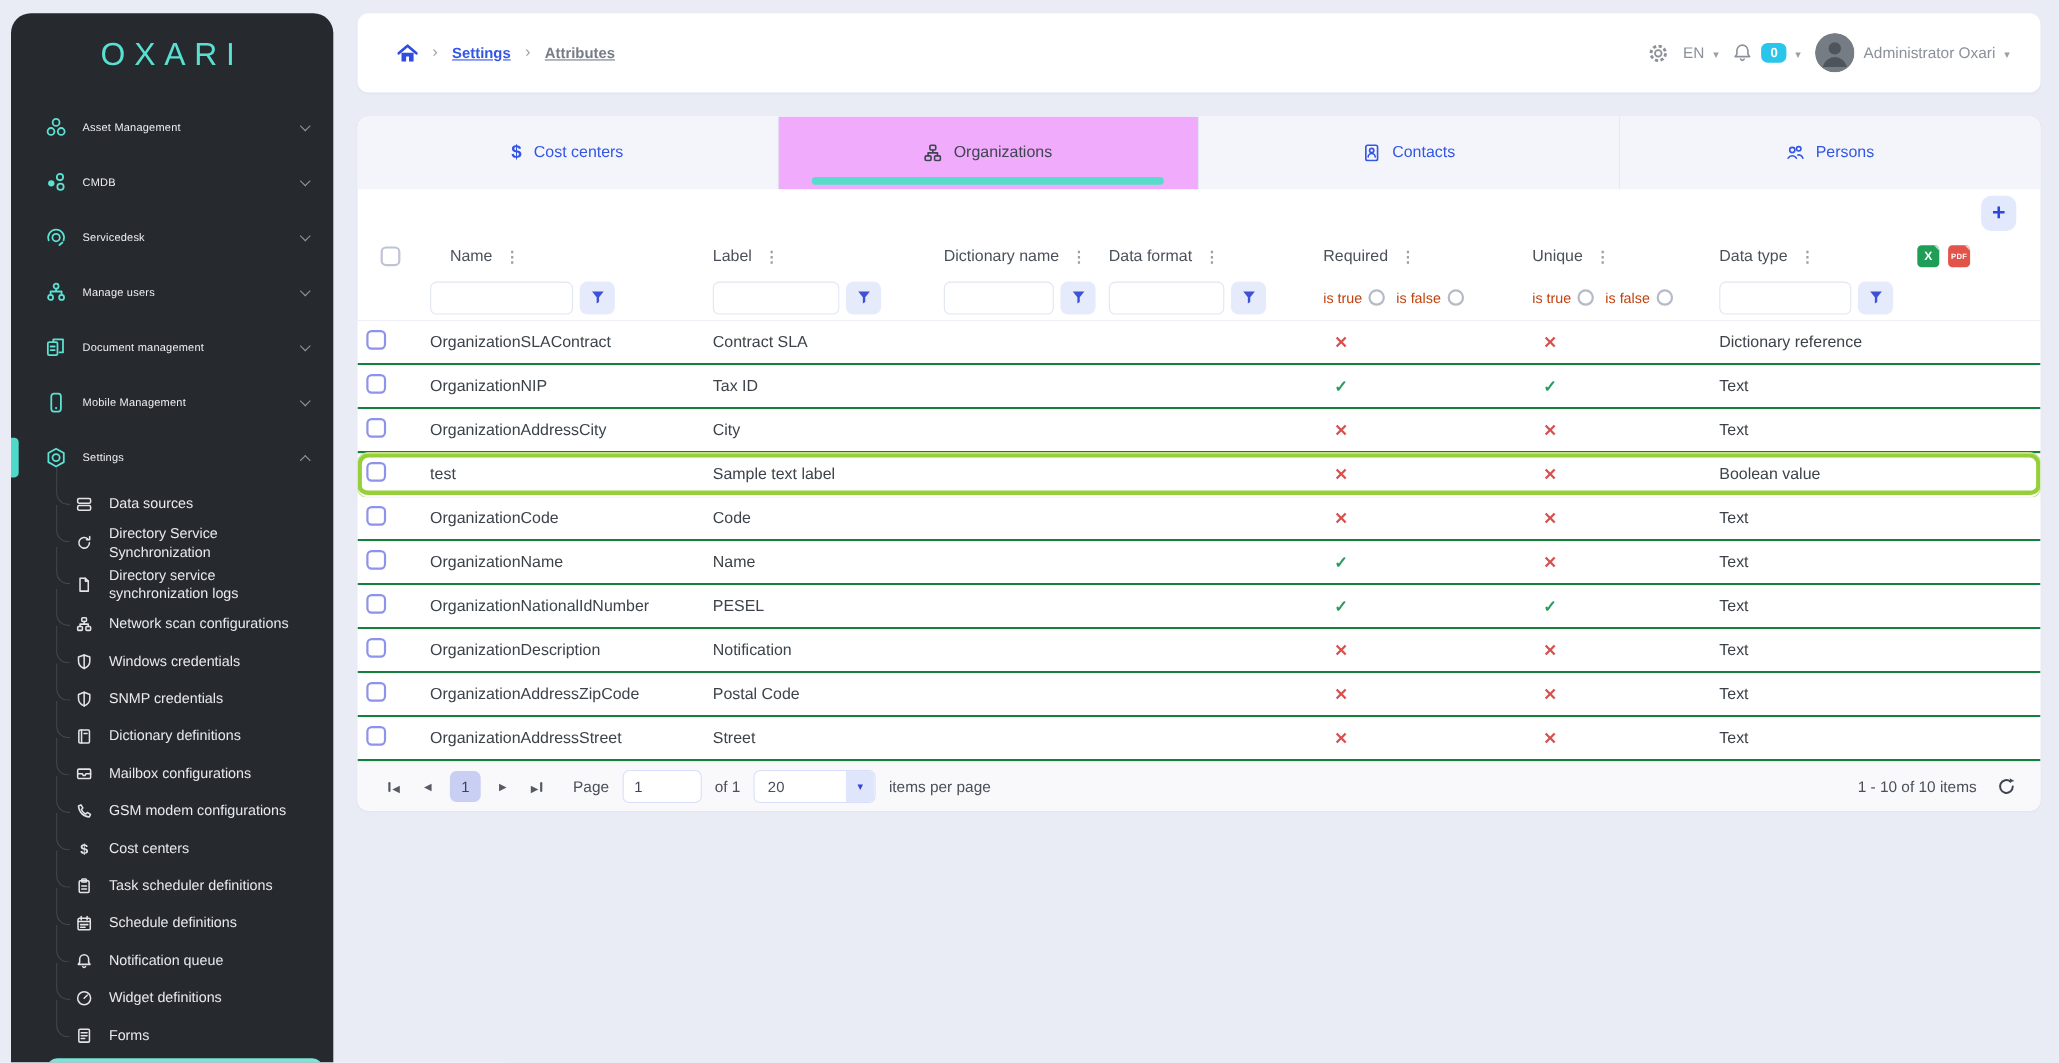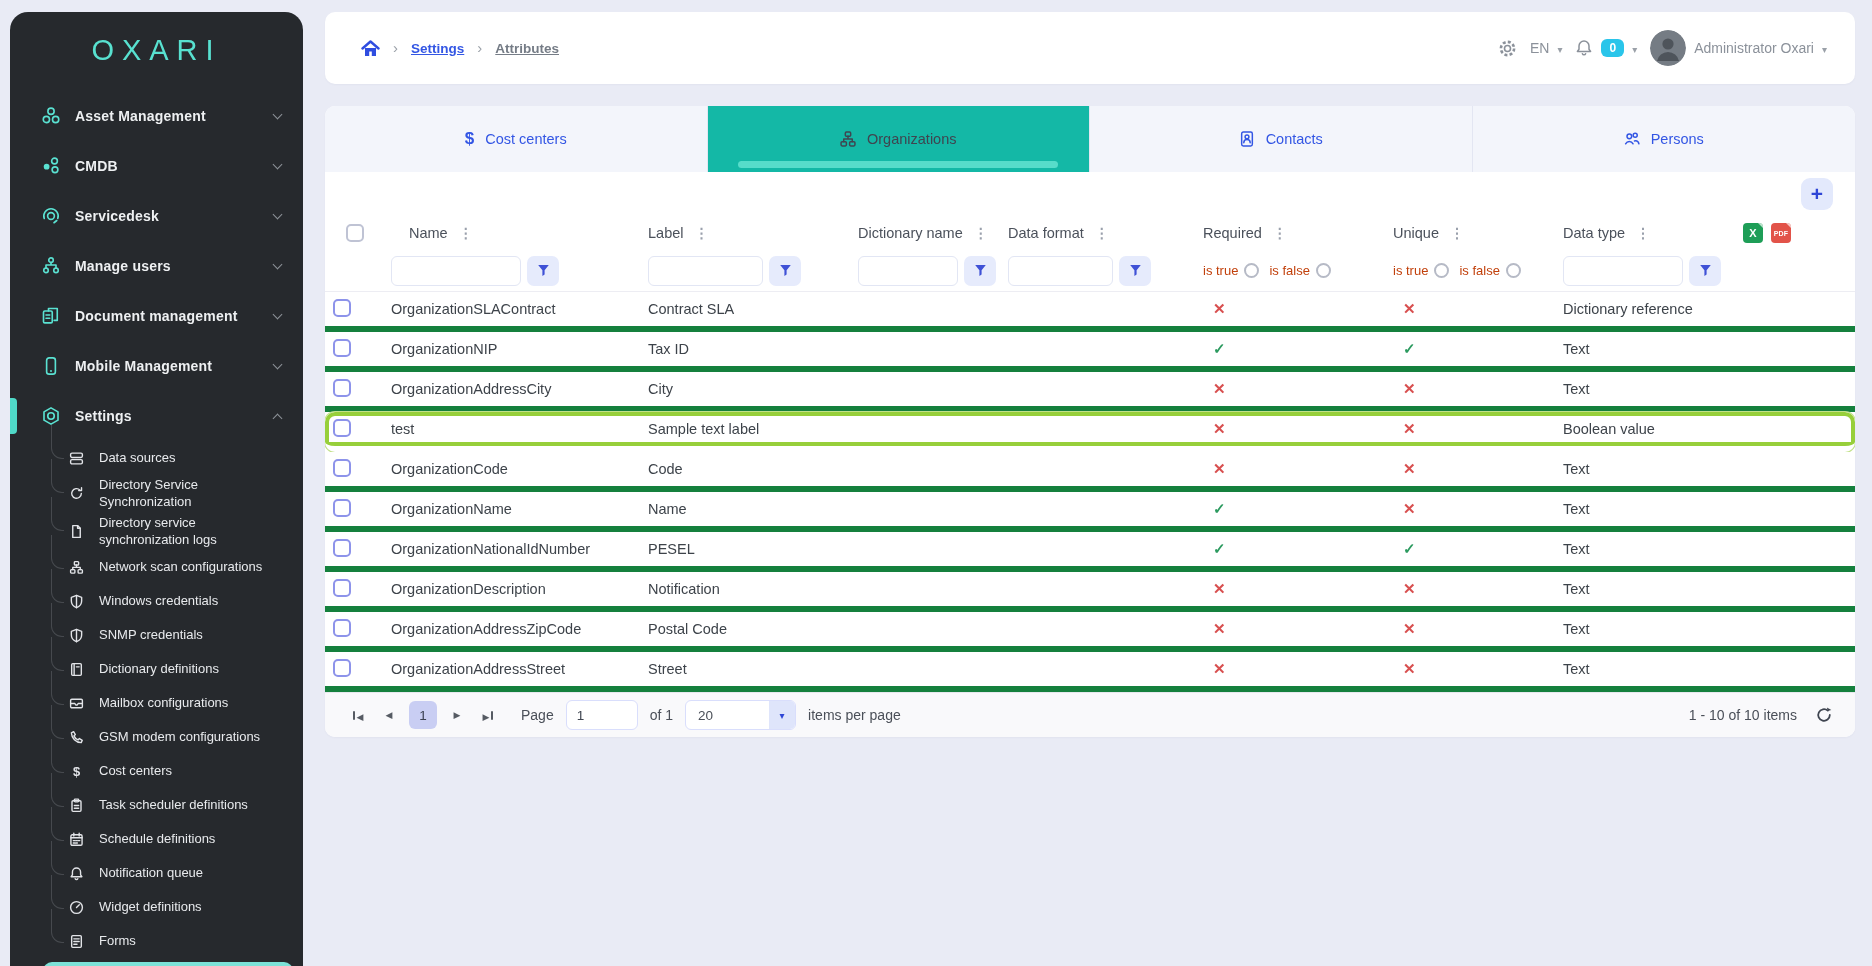--- a/index.html
+++ b/index.html
@@ -5,21 +5,21 @@
 * { margin:0; padding:0; box-sizing:border-box; font-family:"Liberation Sans", sans-serif; }
 html,body { width:1872px; height:966px; overflow:hidden; background:#e9ebf5; }
 .page { position:relative; width:1872px; height:966px; }
 
 
 .sb { position:absolute; left:10px; top:12px; width:293px; height:954px; background:#26292d; border-radius:18px 18px 0 0; color:#eef0f2; padding-top:22px; overflow:hidden; }
 .sb-logo { text-align:center; color:#58e1d0; font-size:29px; letter-spacing:8px; font-weight:500; margin-bottom:24px; }
 .sb-item { display:flex; align-items:center; height:50px; padding-left:30px; position:relative; cursor:pointer; }
 .sb-item[data-active="true"]::before { content:''; position:absolute; left:0; top:7px; width:7px; height:36px; background:#4fd9c8; border-radius:0 4px 4px 0; }
 .sb-ic { width:22px; height:22px; color:#5ae2d2; margin-right:13px; display:flex; align-items:center; justify-content:center; flex:none; }
-.sb-label { font-size:14px; font-weight:700; letter-spacing:.2px; }
+.sb-label { font-size:10px; font-weight:400; letter-spacing:.2px; }
 .chev { width:7px; height:7px; border-right:1.6px solid #8d9299; border-bottom:1.6px solid #8d9299; transform:rotate(45deg); margin-left:auto; margin-right:22px; margin-top:-4px; }
 .sb-item[data-active="true"] .chev { transform:rotate(-135deg); margin-top:4px; }
 .sb-sub { list-style:none; }
 .sb-sub li { position:relative; display:flex; align-items:center; min-height:34px; padding:2px 24px 2px 58px; cursor:pointer; }
 .sb-sub li::before { content:''; position:absolute; left:41px; top:-16px; width:12px; height:33px; border-left:1px solid #46494e; border-bottom:1px solid #46494e; border-bottom-left-radius:11px; }
 .sub-ic { width:17px; margin-right:14px; color:#e2e4e8; display:flex; justify-content:center; flex:none; }
 .sub-label { font-size:13px; color:#e8eaed; line-height:1.3; }
 .sb-sub li[data-active="true"] { background:#7de2d8; border-radius:9px; margin:3px 10px 0 33px; padding-left:24px; min-height:31px; }
 .sb-sub li[data-active="true"]::before { display:none; }
 .sb-ic svg, .sub-ic svg { fill:none; stroke:currentColor; stroke-width:1.3; stroke-linecap:round; stroke-linejoin:round; display:block; }
@@ -36,21 +36,21 @@
 .badge { background:#2ac5ea; color:#fff; font-size:12px; font-weight:700; border-radius:6px; padding:2px 8px; }
 .caret::after { content:'\25BE'; color:#9aa0a8; font-size:10px; }
 .avatar { width:36px; height:36px; border-radius:50%; overflow:hidden; flex:none; }
 .grp { display:flex; align-items:center; gap:8px; cursor:pointer; }
 
 
 .panel { margin-top:22px; border-radius:10px; overflow:hidden; background:#fff; box-shadow:0 1px 2px rgba(40,50,90,.04); }
 .tabs { display:grid; grid-template-columns:repeat(4,1fr); height:66px; }
 .tab { position:relative; display:flex; align-items:center; justify-content:center; gap:11px; background:#f3f5fb; border-right:1px solid #e3e6f2; color:#3356e4; font-size:14.5px; cursor:pointer; }
 .tab:last-child { border-right:none; }
-.tab[data-active="true"] { background:#14b8a6; color:#3f4550; }
+.tab[data-active="true"] { background:#f0abfc; color:#3f4550; }
 .tab[data-active="true"]::after { content:''; position:absolute; left:8%; right:8%; bottom:4px; height:7px; border-radius:5px; background:#57dcca; }
 .tab-ic { display:flex; }
 .tab-ic svg { fill:none; stroke:currentColor; stroke-width:1.4; stroke-linecap:round; stroke-linejoin:round; display:block; }
 .tab-dollar::after { content:'$'; font-size:17px; font-weight:700; }
 
 .card-top { height:44px; display:flex; justify-content:flex-end; align-items:center; padding-right:22px; }
 .add-btn { width:32px; height:32px; border:none; border-radius:9px; background:#e3e9fc; color:#2f46d6; font-size:21px; font-weight:600; cursor:pointer; line-height:26px; }
 
 .grid-row { display:grid; grid-template-columns:58px 257px 210px 150px 195px 190px 170px 1fr; align-items:center; }
 .thead { height:34px; font-size:14.5px; color:#4b515b; }
@@ -61,21 +61,21 @@
 .col-name { padding-left:26px; }
 .cbx { width:18px; height:18px; border:2px solid #8d93ea; border-radius:5px; background:#fff; display:inline-block; cursor:pointer; }
 .cbx.gray { border-color:#bfc3d4; }
 .tfilter { height:42px; border-bottom:1px solid #ededf3; }
 .fcell { display:flex; align-items:center; gap:6px; padding-left:8px; }
 .finput { height:30px; border:1px solid #e2e6f4; border-radius:6px; background:#fff; padding:0 8px; font-size:13px; color:#3f4550; outline:none; }
 .fbtn { width:32px; height:30px; border:none; border-radius:7px; background:#e6ebfc; display:flex; align-items:center; justify-content:center; cursor:pointer; }
 .w130{width:130px}.w115{width:115px}.w100{width:100px}.w105{width:105px}.w120{width:120px}
 .radio { width:15px; height:15px; border:2px solid #b6bac6; border-radius:50%; background:#fff; display:inline-block; cursor:pointer; flex:none; margin-right:4px; }
 .rlabel { font-size:13px; color:#c2410c; }
-.trow { height:40px; border-bottom:6px solid #15803d; font-size:14.5px; color:#3d434a; cursor:pointer; background:#fff; }
+.trow { height:40px; border-bottom:2px solid #15803d; font-size:14.5px; color:#3d434a; cursor:pointer; background:#fff; }
 .trow:last-of-type { border-bottom:none; }
 .trow[data-highlighted="true"] { box-shadow:inset 0 0 0 4px #97cf3a, 0 0 0 1px #c2e18a; border-radius:10px; border-bottom-color:transparent; }
 .td { padding-left:8px; }
 .mark { padding-left:18px; font-size:15px; font-weight:700; }
 .mark[data-state="true"] { color:#2b9a5f; }
 .mark[data-state="false"] { color:#d84f4f; }
 .exports { margin-left:auto; margin-right:64px; display:flex; gap:8px; }
 .xls { width:20px; height:20px; background:#1e9e57; border-radius:4px; color:#fff; font-size:11px; font-weight:700; display:flex; align-items:center; justify-content:center; cursor:pointer; position:relative; overflow:hidden; }
 .xls::after { content:''; position:absolute; top:0; right:0; width:0; height:0; border-left:5px solid transparent; border-top:5px solid rgba(255,255,255,.7); }
 .pdf { background:#e25349; font-size:7px; letter-spacing:.2px; }

